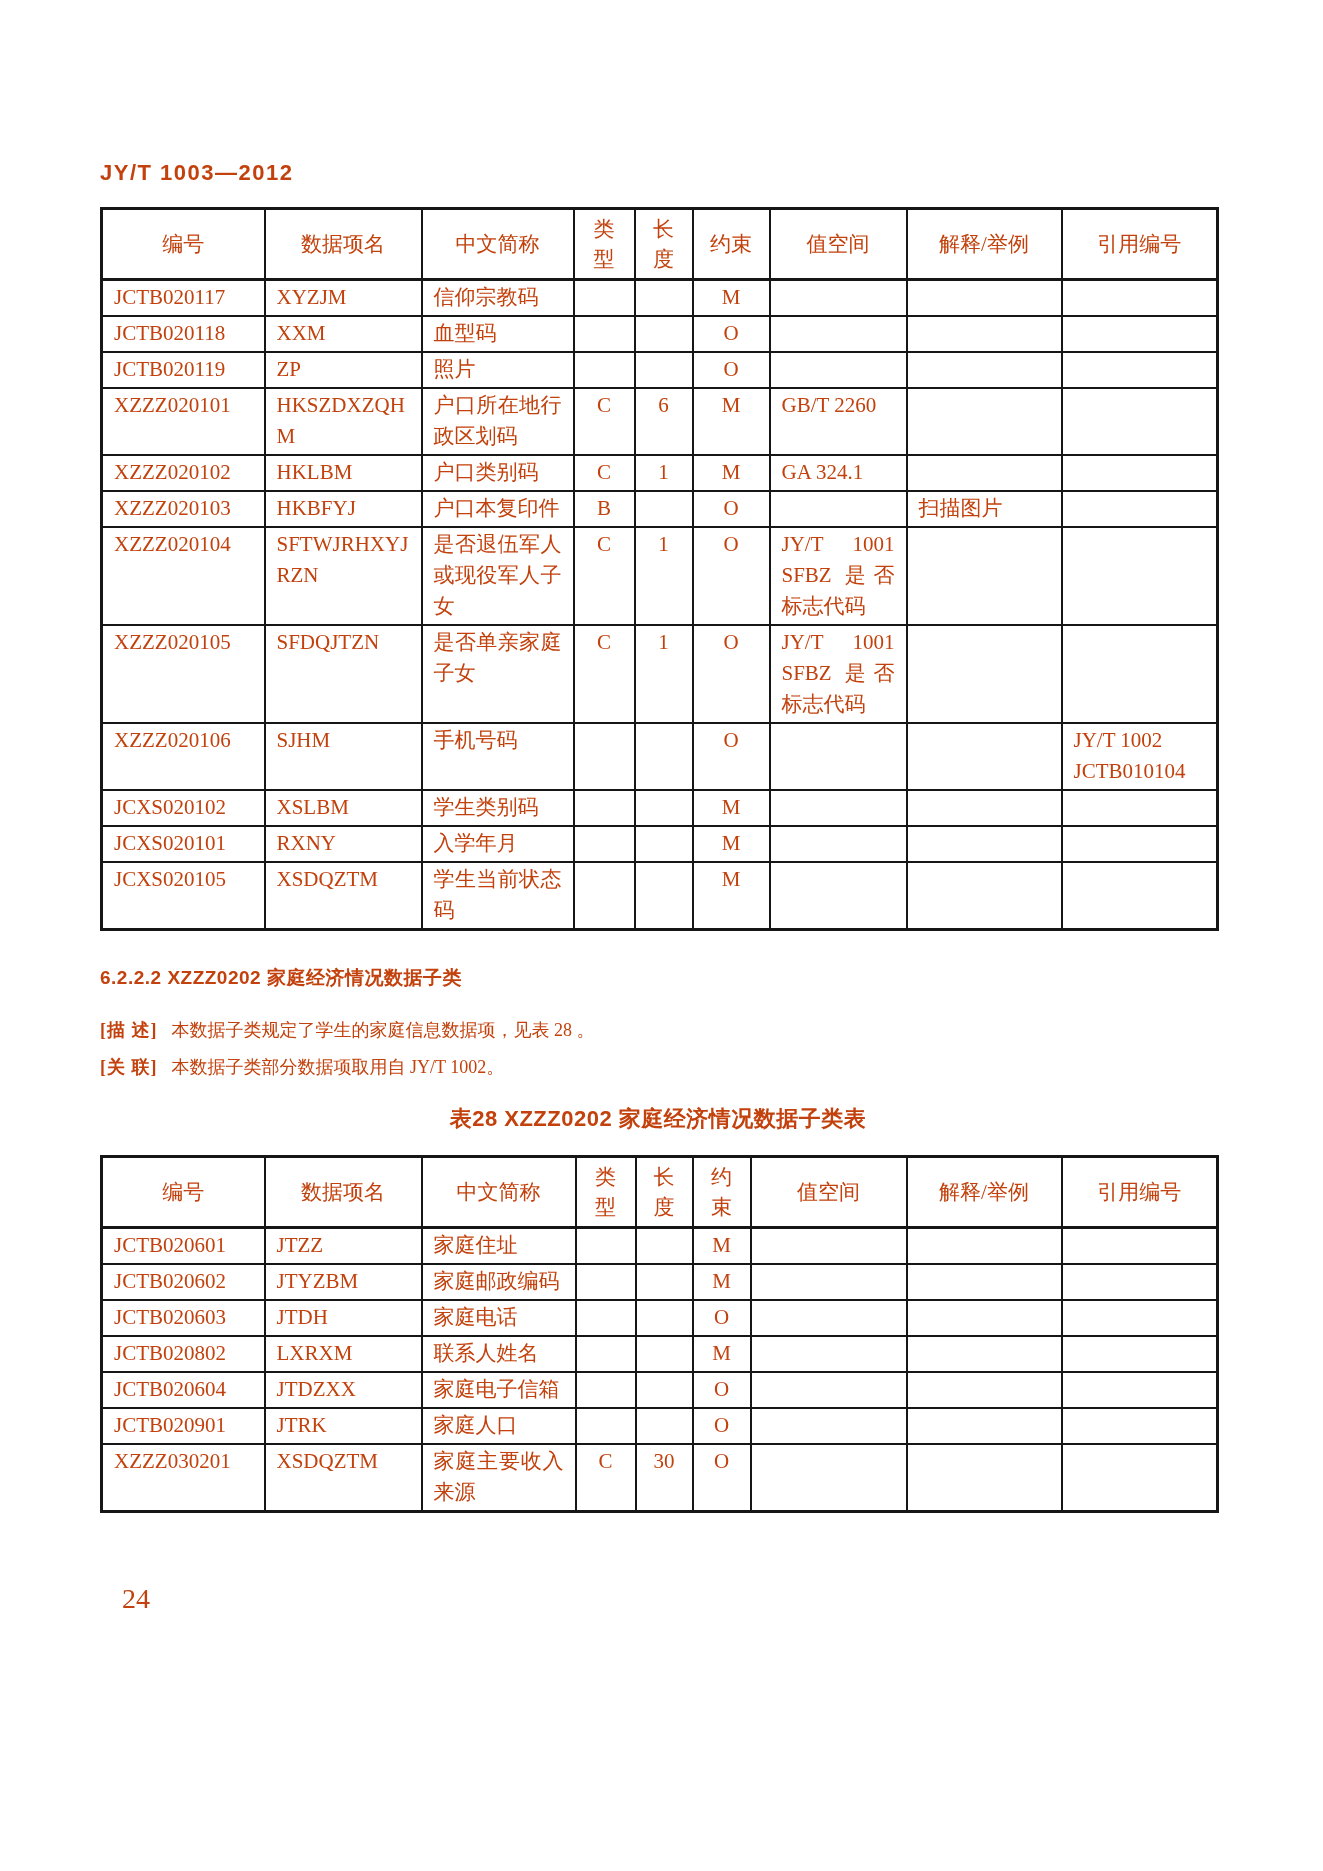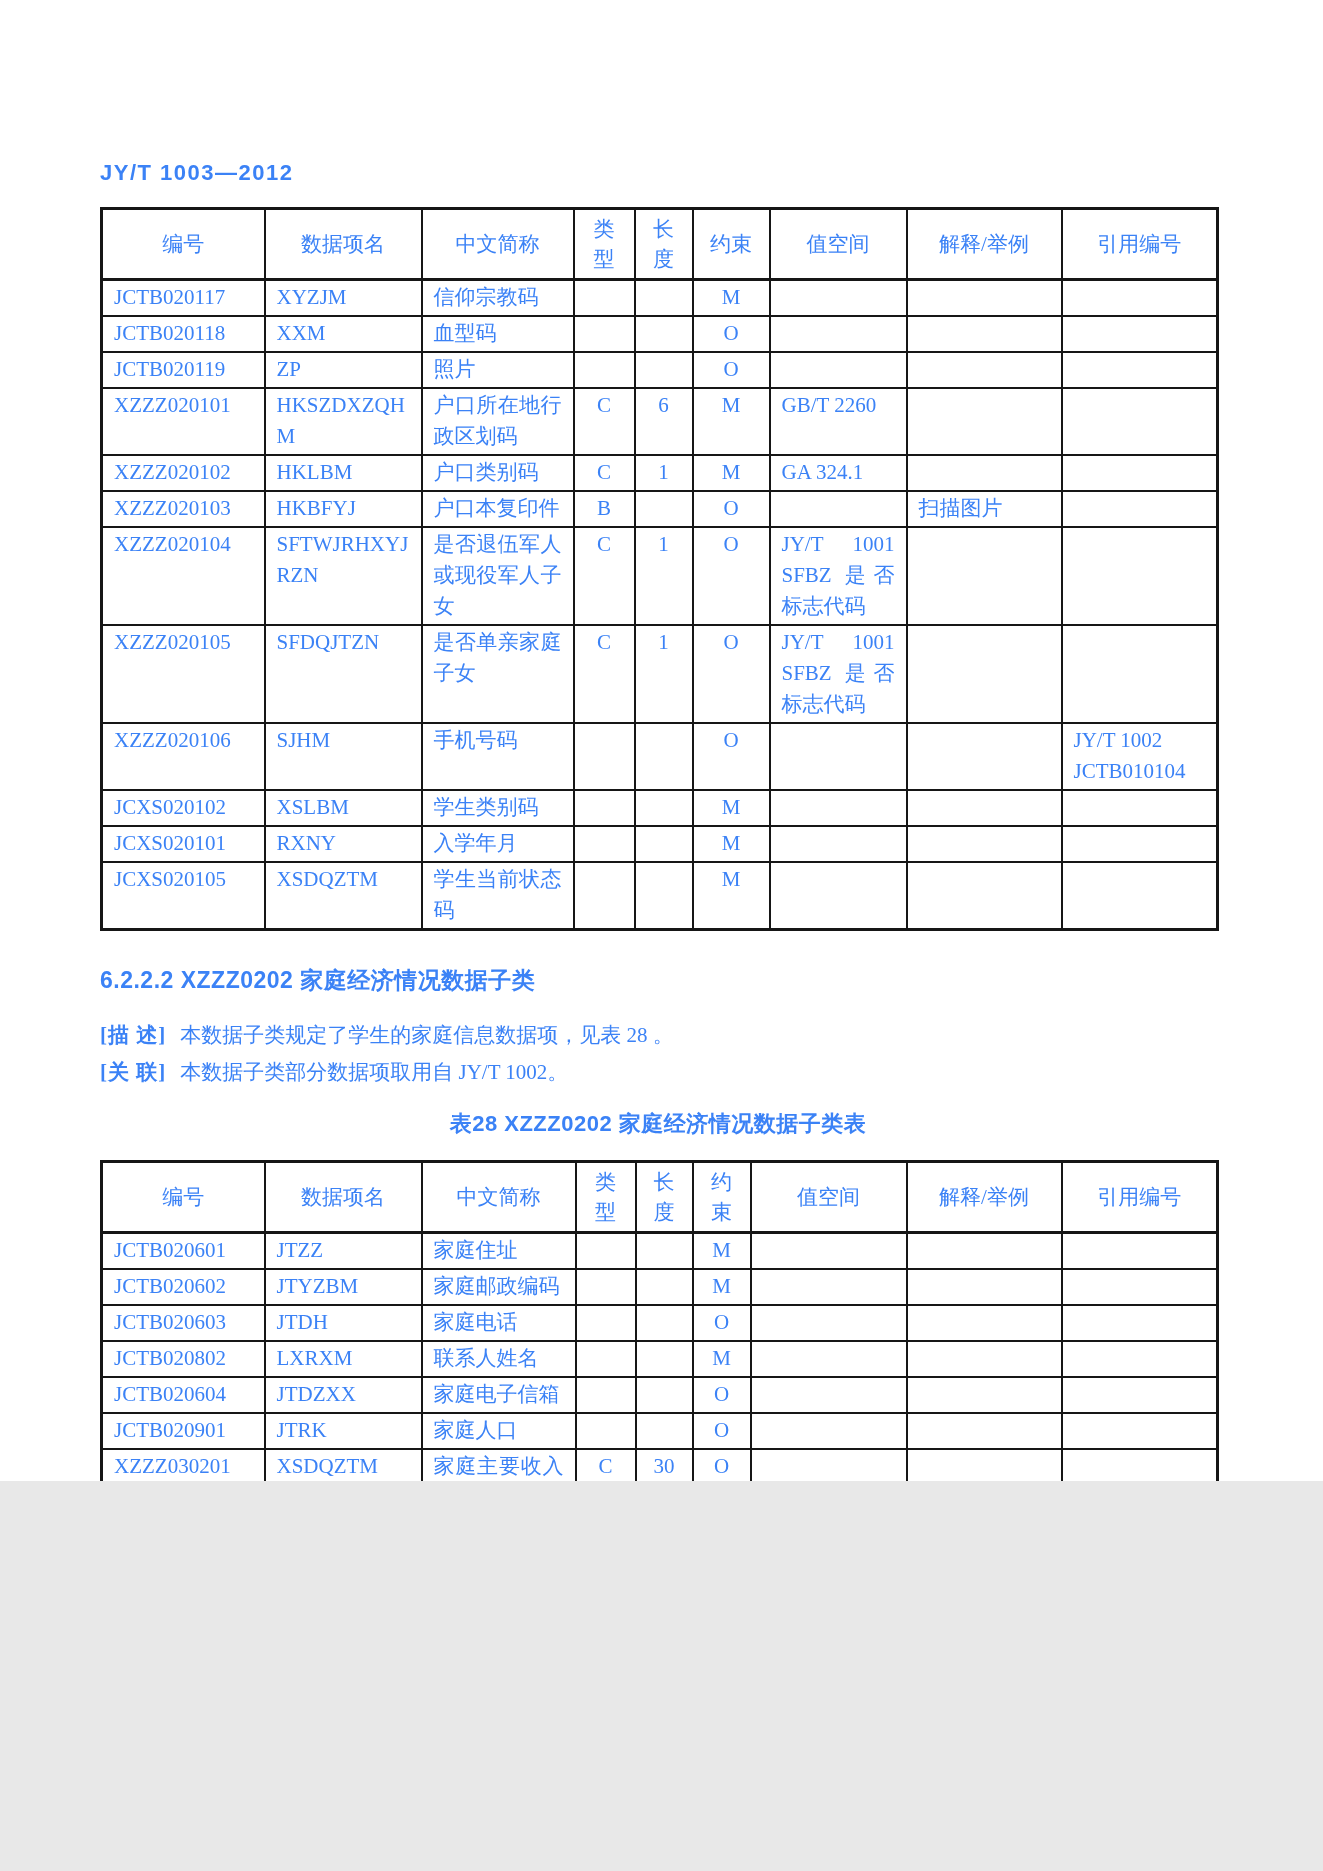--- a/index.html
+++ b/index.html
@@ -1,22 +1,22 @@
 <!DOCTYPE html>
 <html><head>
 <meta charset="utf-8">
 <style>
   html,body { margin:0; padding:0; background:#e8e8e8; }
   .page {
     position:relative;
-    width:1323px; height:1481px;
+    width:1323px; height:1871px;
     margin:0 auto;
     background:#ffffff;
     font-family:"Liberation Serif","DejaVu Serif",serif;
-    color:#3b82f6;
+    color:#c2410c;
     overflow:hidden;
     box-sizing:border-box;
     padding:160px 84px 0 100px;
   }
   .doc-header {
     font-family:"Liberation Sans","DejaVu Sans",sans-serif;
     font-weight:bold;
     font-size:22px;
     letter-spacing:1.5px;
   }
@@ -60,24 +60,24 @@
   .t2 .c6{width:156px} .t2 .c7{width:155px} .t2 .c8{width:156px}
   
   td.c0, td.c1, td.c7, td.c8 { text-align:left; }
   td.c2, td.c6 { text-align:justify; }
   td.c3, td.c4, td.c5 { text-align:center; padding-left:2px; padding-right:2px; }
 
   .section-heading {
     margin-top:34px;
     font-family:"Liberation Sans","DejaVu Sans",sans-serif;
     font-weight:bold;
-    font-size:23px;
+    font-size:19px;
     letter-spacing:0.5px;
   }
-  .para-block { margin-top:21px; font-size:21px; line-height:37px; }
+  .para-block { margin-top:21px; font-size:18px; line-height:37px; }
   .para-line { white-space:nowrap; }
   .bracket-label { font-weight:bold; margin-right:14px; letter-spacing:1px; }
   .table-caption {
     margin-top:18px;
     width:1116px;
     text-align:center;
     font-family:"Liberation Sans","DejaVu Sans",sans-serif;
     font-weight:bold;
     font-size:22px;
     letter-spacing:0.5px;

